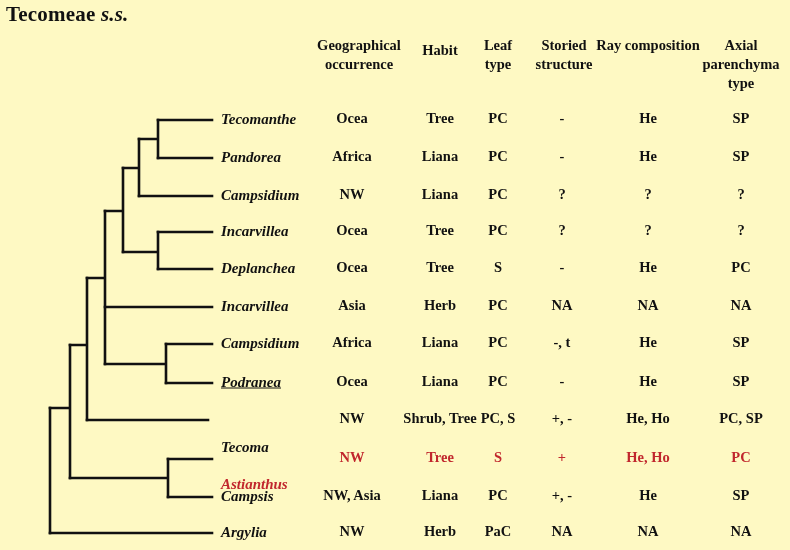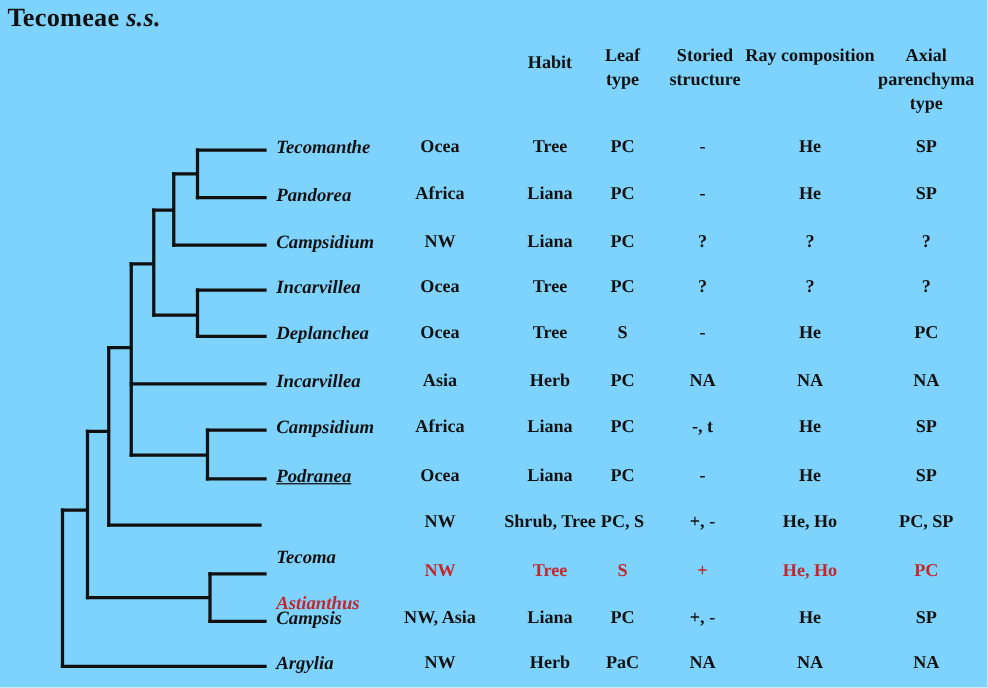--- a/index.html
+++ b/index.html
@@ -1,19 +1,19 @@
 <!DOCTYPE html>
 <html><head>
 <meta charset="utf-8">
 <style>
   html,body{margin:0;padding:0;background:#fff;}
   #figure{
     position:relative;
     width:790px;height:550px;
-    background:#7dd3fc;
+    background:#fef9c3;
     font-family:"Liberation Serif","DejaVu Serif",serif;
     color:#111;
     overflow:hidden;
   }
   #title{
     position:absolute;left:6px;top:2px;
     font-size:21px;font-weight:bold;letter-spacing:.2px;
     white-space:nowrap;
   }
   #title .suffix{font-style:italic;}
@@ -36,20 +36,21 @@
     transform:translate(-50%,-50%);
   }
 </style>
 </head>
 <body>
 
 <div id="figure">
 
   <div id="title"><span>Tecomeae</span>&nbsp;<span class="suffix">s.s.</span></div>
 
+  <div class="col-header" style="left:306px;top:36px;width:106px;">Geographical occurrence</div>
   <div class="col-header" style="left:410px;top:41px;width:60px;">Habit</div>
   <div class="col-header" style="left:474px;top:36px;width:48px;">Leaf type</div>
   <div class="col-header" style="left:524px;top:36px;width:80px;">Storied structure</div>
   <div class="col-header" style="left:595px;top:36px;width:106px;">Ray composition</div>
   <div class="col-header" style="left:693px;top:36px;width:96px;">Axial parenchyma type</div>
 
   <svg id="tree-svg" width="790" height="550" viewBox="0 0 790 550">
     <g fill="none" stroke="#111" stroke-width="2.6" stroke-linecap="square">
 
       <path d="M158,120 H212"></path>

